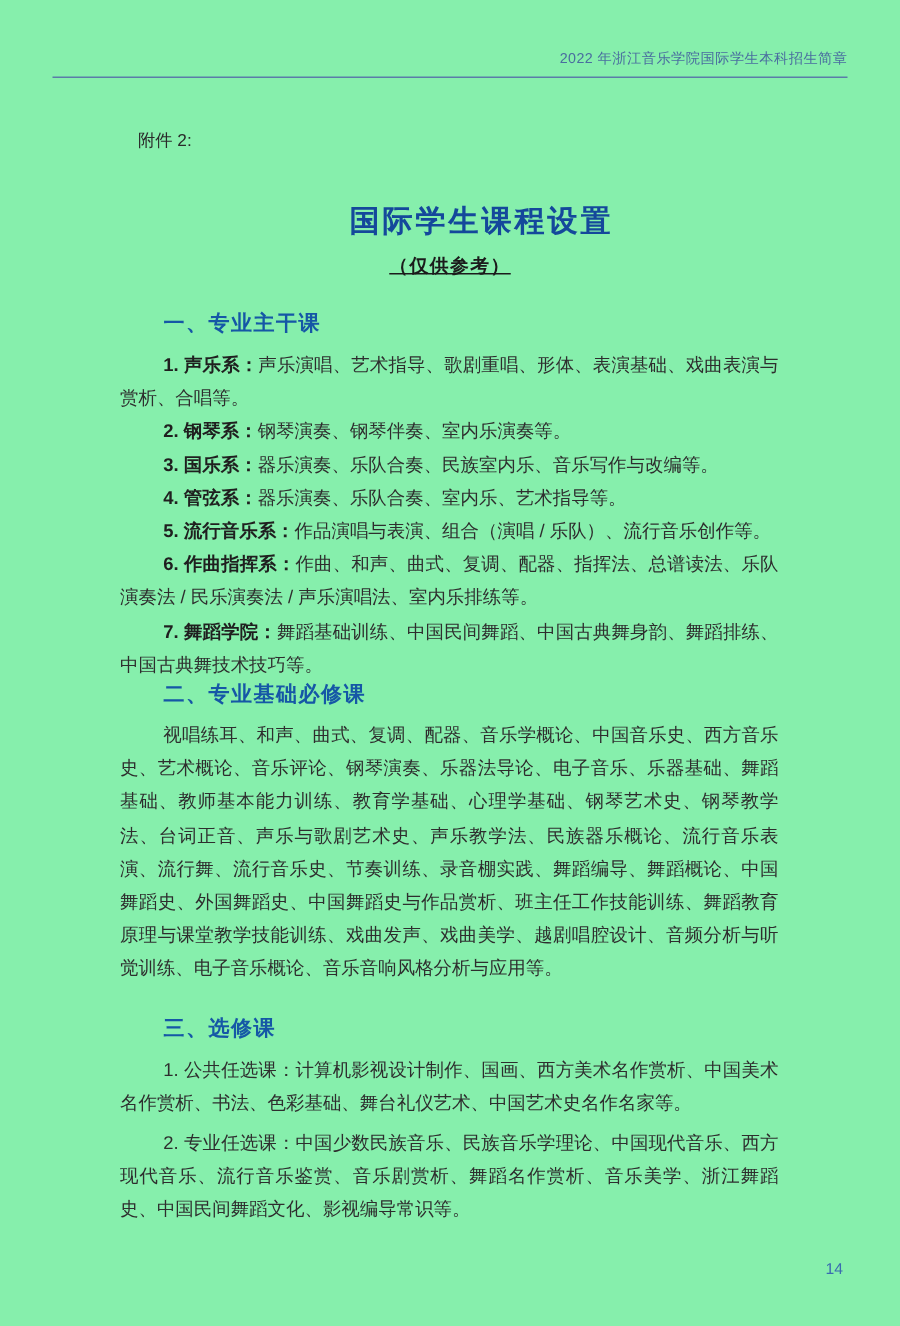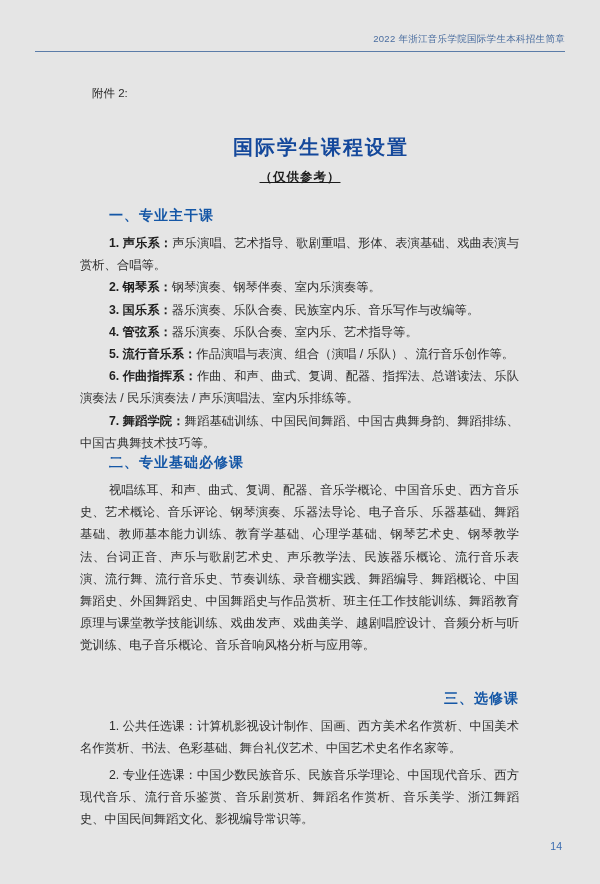--- a/index.html
+++ b/index.html
@@ -1,20 +1,20 @@
 <!DOCTYPE html>
 <html><head>
 <meta charset="utf-8">
 <style>
   html, body { margin: 0; padding: 0; background: #ffffff; }
   .page {
     position: relative;
     width: 600px;
     height: 884px;
-    background: #e5e5e5;
+    background: #86efac;
     font-family: "Liberation Sans", "DejaVu Sans", sans-serif;
     color: #303030;
     overflow: hidden;
     margin: 0 auto;
   }
   
   .header { margin: 0 35px; padding-top: 33px; }
   .header-text {
     text-align: right;
     font-size: 9.5px;
@@ -56,21 +56,21 @@
   .content { margin: 0 81px 0 80px; }
   .sec-heading {
     font-size: 14px;
     font-weight: bold;
     color: #1557a6;
     padding-left: 29px;
     margin: 21px 0 7px 0;
     letter-spacing: 1px;
   }
   .sec-heading.tight { margin-top: 0; }
-  .sec-heading.loose { margin-top: 33px; text-align: right; }
+  .sec-heading.loose { margin-top: 20px; }
   .item, .para {
     font-size: 12.3px;
     line-height: 22.2px;
     text-align: justify;
     text-indent: 2.35em;
     margin: 0;
     color: #2e2e2e;
     word-break: break-all;
   }
   .item .lbl-bold { font-weight: bold; color: #1f1f1f; }

